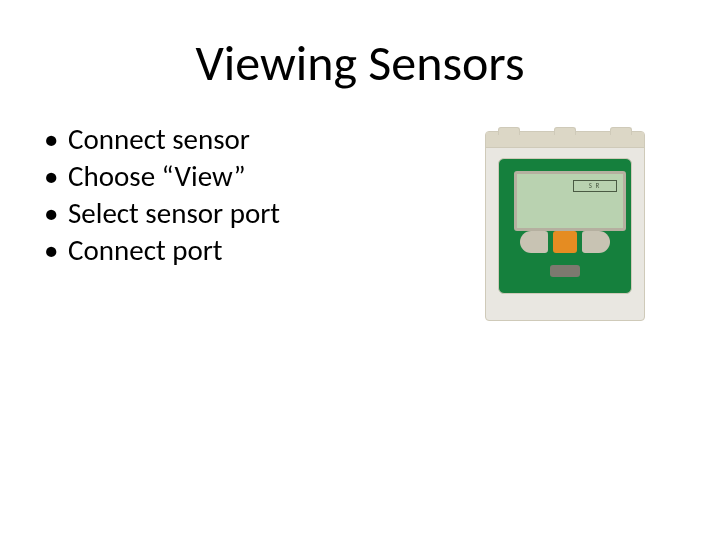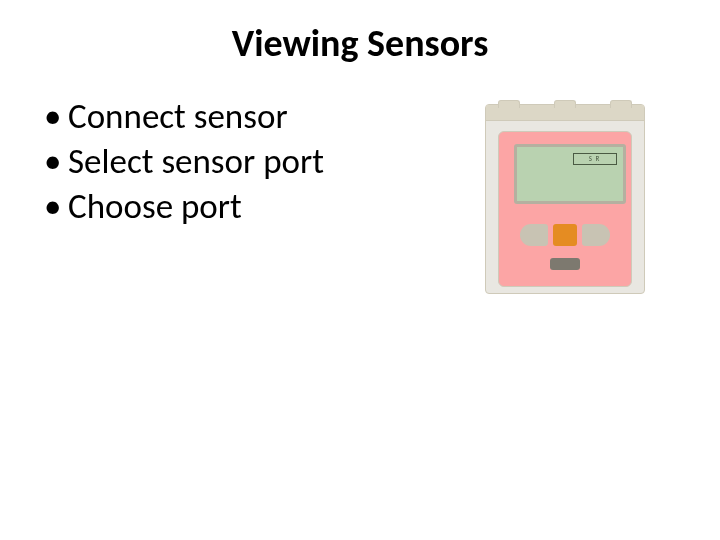--- a/index.html
+++ b/index.html
@@ -7,35 +7,35 @@
       width: 720px;
       height: 540px;
       background: #ffffff;
       font-family: Calibri, Arial, sans-serif;
       color: #000;
       position: relative;
       overflow: hidden;
     }
     .title {
       text-align: center;
-      font-size: 38px;
-      font-weight: 700;
-      padding-top: 20px;
+      font-size: 50px;
+      font-weight: 400;
+      padding-top: 32px;
       padding-bottom: 28px;
     }
     .content {
       display: flex;
       align-items: flex-start;
       padding-left: 40px;
       padding-right: 50px;
     }
     .bullets {
       flex: 1;
       list-style: none;
-      font-size: 35px;
+      font-size: 29px;
       line-height: 1.28;
     }
     .bullets li {
       position: relative;
       padding-left: 28px;
     }
     .bullets li::before {
       content: "•";
       position: absolute;
       left: 4px;
@@ -70,22 +70,22 @@
       border: 1px solid #cfcab9;
       border-bottom: none;
       border-radius: 3px 3px 0 0;
     }
     .nxt-top .tab.left { left: 12px; }
     .nxt-top .tab.mid  { left: 68px; }
     .nxt-top .tab.right{ left: 124px; }
     .nxt-face {
       margin: 10px auto 0;
       width: 134px;
-      height: 156px;
-      background: #fca5a5;
+      height: 136px;
+      background: #15803d;
       border: 1px solid #cfcab9;
       border-radius: 6px;
       position: relative;
       padding-left: 9px;
     }
     .nxt-screen {
       margin: 12px auto 0;
       width: 112px;
       height: 60px;
       background: #b9d2b0;
@@ -147,22 +147,23 @@
     }
   </style>
 </head>
 <body>
 
 <h1 class="title">Viewing Sensors</h1>
 
 <div class="content">
   <ul class="bullets">
     <li>Connect sensor</li>
+    <li>Choose “View”</li>
     <li>Select sensor port</li>
-    <li>Choose port</li>
+    <li>Connect port</li>
   </ul>
 
   <div class="device-wrap">
     <div class="nxt">
       <div class="nxt-top">
         <div class="tab left"></div>
         <div class="tab mid"></div>
         <div class="tab right"></div>
       </div>
       <div class="nxt-face">

